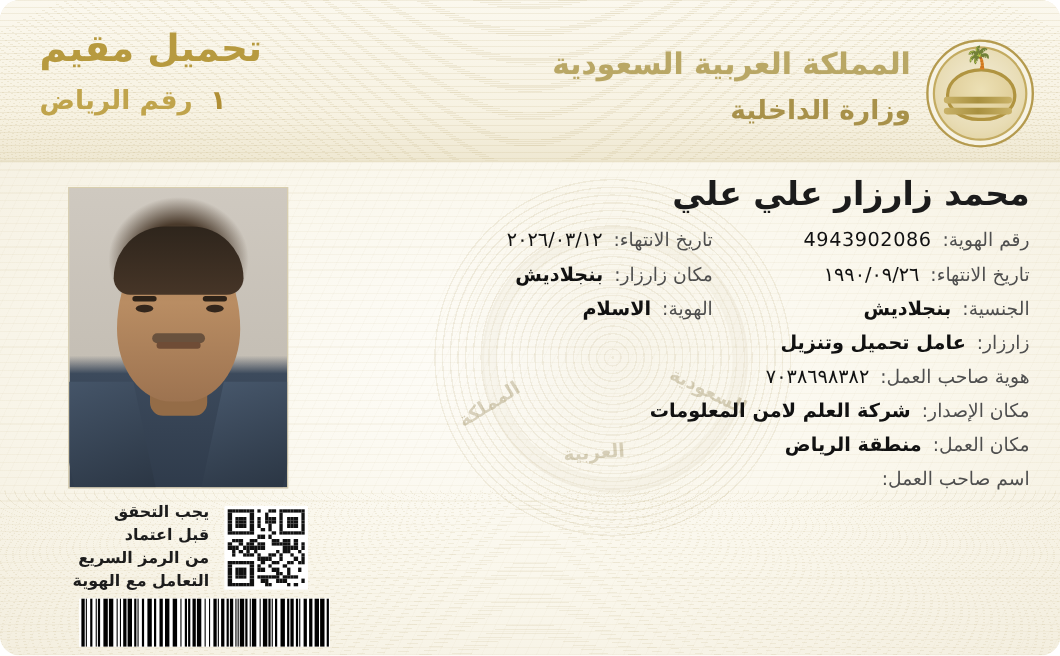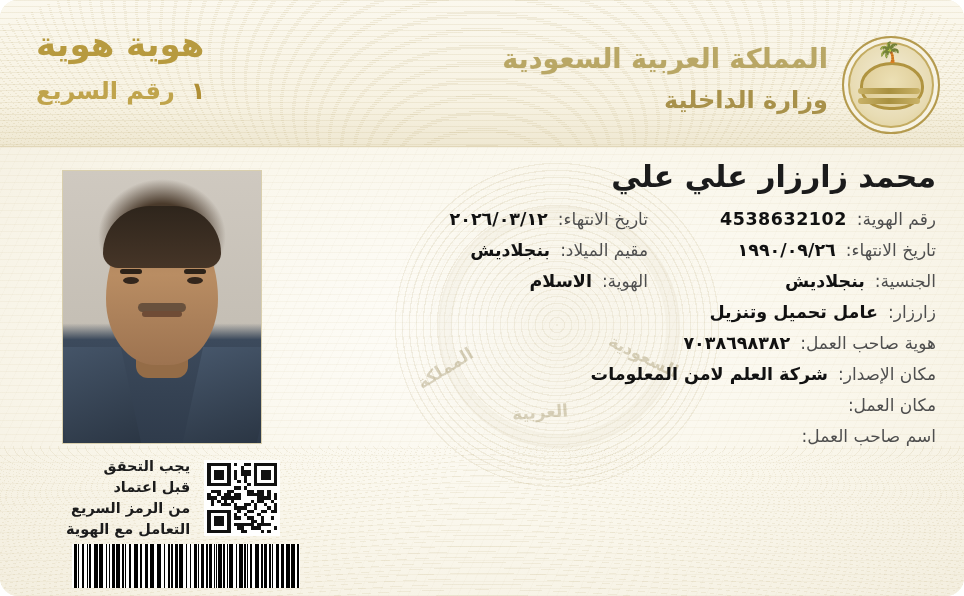--- a/index.html
+++ b/index.html
@@ -427,21 +427,21 @@
     font-size: 17px;
     color: #4e4e4e;
     font-weight: normal;
   }
   .val {
     font-size: 17.5px;
     color: #111;
     font-weight: bold;
   }
   .val.num {
-    font-weight: bold;
+    font-weight: normal;
     letter-spacing: .5px;
   }
   .row1 {
     display: flex;
     flex-direction: row;
     align-items: baseline;
     gap: 10px;
     margin-bottom: 11px;
     justify-content: flex-start;
   }
@@ -517,23 +517,23 @@
       <div class="sword sword2"></div>
       <div class="palm">🌴</div>
     </div>
     <div class="header-titles">
       <div class="kingdom-line">المملكة العربية السعودية</div>
       <div class="ministry-line">وزارة الداخلية</div>
     </div>
   </div>
 
   <div class="header-left">
-    <div class="doc-type">هوية هوية</div>
+    <div class="doc-type">تحميل مقيم</div>
     <div class="copy-no">
-      <span class="lbl-copy">رقم السريع</span>
+      <span class="lbl-copy">رقم الرياض</span>
       <span class="value">١</span>
     </div>
   </div>
 
   <div class="photo-frame">
     <div class="photo">
       <div class="shoulder-l"></div>
       <div class="shoulder-r"></div>
       <div class="neck"></div>
       <div class="head"></div>
@@ -834,35 +834,35 @@
     </div>
 
   <div class="data-panel">
     <div class="name-ar">محمد زارزار علي علي</div>
 
     <div class="rows">
 
       <div class="row2">
         <div class="pair w-right">
           <span class="lbl">رقم الهوية:</span>
-          <span class="val num">4538632102</span>
+          <span class="val num">4943902086</span>
         </div>
         <div class="pair w-left">
           <span class="lbl">تاريخ الانتهاء:</span>
           <span class="val num">٢٠٢٦/٠٣/١٢</span>
         </div>
       </div>
 
       <div class="row2">
         <div class="pair w-right">
           <span class="lbl">تاريخ الانتهاء:</span>
           <span class="val num">١٩٩٠/٠٩/٢٦</span>
         </div>
         <div class="pair w-left">
-          <span class="lbl">مقيم الميلاد:</span>
+          <span class="lbl">مكان زارزار:</span>
           <span class="val">بنجلاديش</span>
         </div>
       </div>
 
       <div class="row2">
         <div class="pair w-right">
           <span class="lbl">الجنسية:</span>
           <span class="val">بنجلاديش</span>
         </div>
         <div class="pair w-left">
@@ -881,20 +881,21 @@
         <span class="val num">٧٠٣٨٦٩٨٣٨٢</span>
       </div>
 
       <div class="row1">
         <span class="lbl">مكان الإصدار:</span>
         <span class="val">شركة العلم لامن المعلومات</span>
       </div>
 
       <div class="row1">
         <span class="lbl">مكان العمل:</span>
+        <span class="val">منطقة الرياض</span>
       </div>
 
       <div class="row1">
         <span class="lbl">اسم صاحب العمل:</span>
       </div>
 
     </div>
   </div>
 
 </div>

